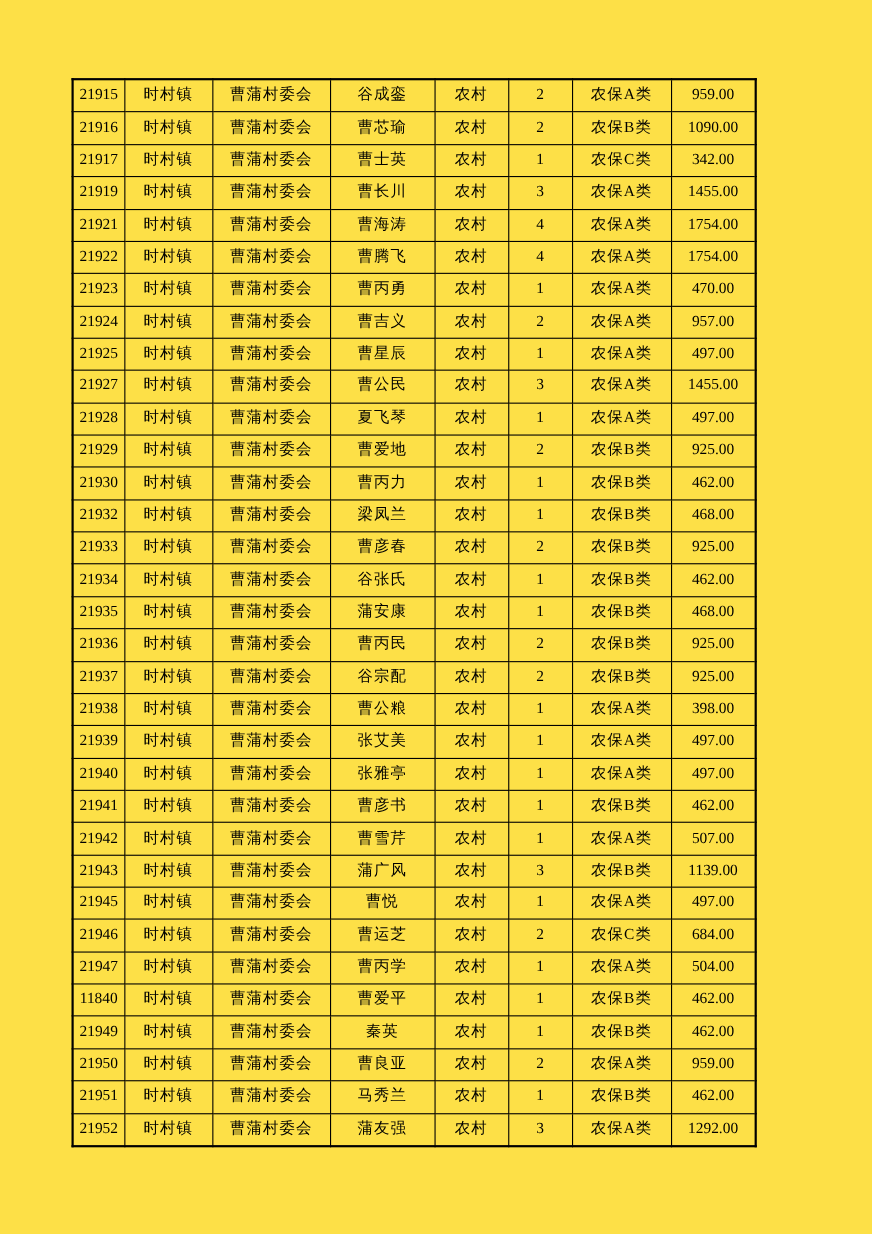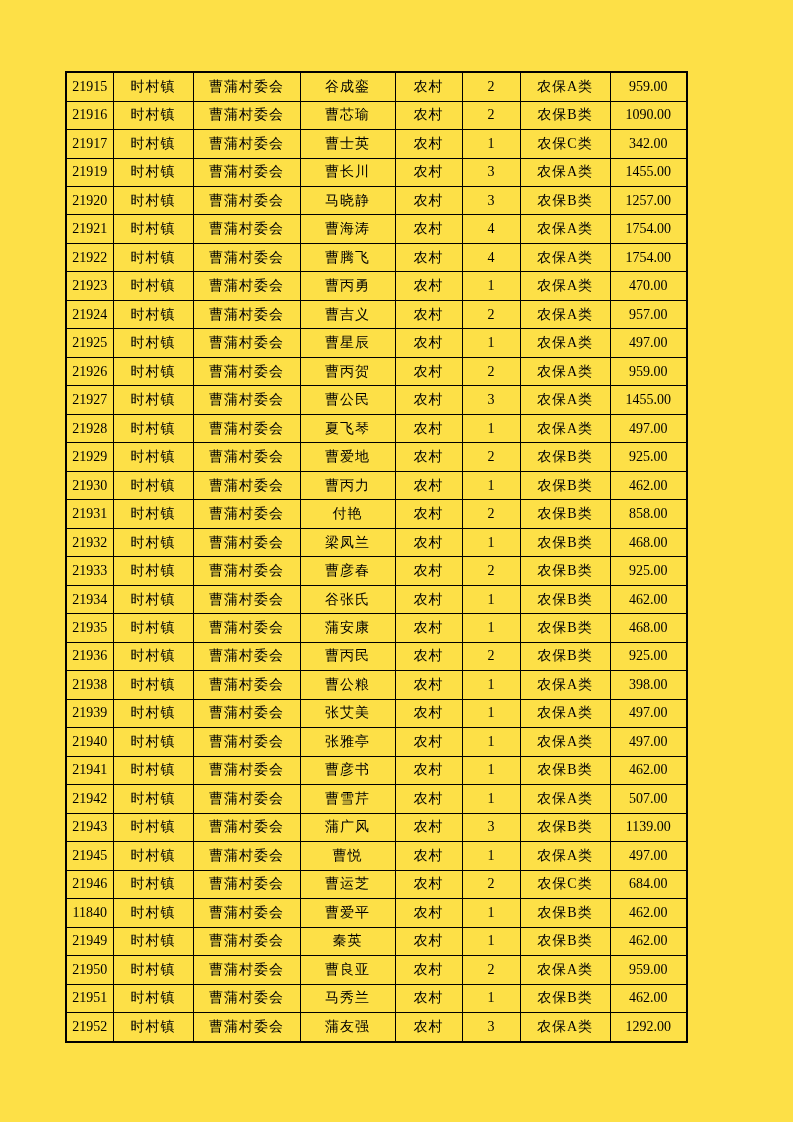--- a/index.html
+++ b/index.html
@@ -98,120 +98,100 @@
           <td class="num">21919</td>
           <td class="cjk">时村镇</td>
           <td class="cjk">曹蒲村委会</td>
           <td class="cjk">曹长川</td>
           <td class="cjk">农村</td>
           <td class="num">3</td>
           <td class="cjk">农保A类</td>
           <td class="num">1455.00</td>
         </tr>
 
-        <tr>
-          <td class="num">21920</td>
-          <td class="cjk">时村镇</td>
-          <td class="cjk">曹蒲村委会</td>
-          <td class="cjk">马晓静</td>
+
+        <tr>
+          <td class="num">21921</td>
+          <td class="cjk">时村镇</td>
+          <td class="cjk">曹蒲村委会</td>
+          <td class="cjk">曹海涛</td>
+          <td class="cjk">农村</td>
+          <td class="num">4</td>
+          <td class="cjk">农保A类</td>
+          <td class="num">1754.00</td>
+        </tr>
+
+        <tr>
+          <td class="num">21922</td>
+          <td class="cjk">时村镇</td>
+          <td class="cjk">曹蒲村委会</td>
+          <td class="cjk">曹腾飞</td>
+          <td class="cjk">农村</td>
+          <td class="num">4</td>
+          <td class="cjk">农保A类</td>
+          <td class="num">1754.00</td>
+        </tr>
+
+        <tr>
+          <td class="num">21923</td>
+          <td class="cjk">时村镇</td>
+          <td class="cjk">曹蒲村委会</td>
+          <td class="cjk">曹丙勇</td>
+          <td class="cjk">农村</td>
+          <td class="num">1</td>
+          <td class="cjk">农保A类</td>
+          <td class="num">470.00</td>
+        </tr>
+
+        <tr>
+          <td class="num">21924</td>
+          <td class="cjk">时村镇</td>
+          <td class="cjk">曹蒲村委会</td>
+          <td class="cjk">曹吉义</td>
+          <td class="cjk">农村</td>
+          <td class="num">2</td>
+          <td class="cjk">农保A类</td>
+          <td class="num">957.00</td>
+        </tr>
+
+        <tr>
+          <td class="num">21925</td>
+          <td class="cjk">时村镇</td>
+          <td class="cjk">曹蒲村委会</td>
+          <td class="cjk">曹星辰</td>
+          <td class="cjk">农村</td>
+          <td class="num">1</td>
+          <td class="cjk">农保A类</td>
+          <td class="num">497.00</td>
+        </tr>
+
+
+        <tr>
+          <td class="num">21927</td>
+          <td class="cjk">时村镇</td>
+          <td class="cjk">曹蒲村委会</td>
+          <td class="cjk">曹公民</td>
           <td class="cjk">农村</td>
           <td class="num">3</td>
-          <td class="cjk">农保B类</td>
-          <td class="num">1257.00</td>
-        </tr>
-
-        <tr>
-          <td class="num">21921</td>
-          <td class="cjk">时村镇</td>
-          <td class="cjk">曹蒲村委会</td>
-          <td class="cjk">曹海涛</td>
-          <td class="cjk">农村</td>
-          <td class="num">4</td>
-          <td class="cjk">农保A类</td>
-          <td class="num">1754.00</td>
-        </tr>
-
-        <tr>
-          <td class="num">21922</td>
-          <td class="cjk">时村镇</td>
-          <td class="cjk">曹蒲村委会</td>
-          <td class="cjk">曹腾飞</td>
-          <td class="cjk">农村</td>
-          <td class="num">4</td>
-          <td class="cjk">农保A类</td>
-          <td class="num">1754.00</td>
-        </tr>
-
-        <tr>
-          <td class="num">21923</td>
-          <td class="cjk">时村镇</td>
-          <td class="cjk">曹蒲村委会</td>
-          <td class="cjk">曹丙勇</td>
-          <td class="cjk">农村</td>
-          <td class="num">1</td>
-          <td class="cjk">农保A类</td>
-          <td class="num">470.00</td>
-        </tr>
-
-        <tr>
-          <td class="num">21924</td>
-          <td class="cjk">时村镇</td>
-          <td class="cjk">曹蒲村委会</td>
-          <td class="cjk">曹吉义</td>
-          <td class="cjk">农村</td>
-          <td class="num">2</td>
-          <td class="cjk">农保A类</td>
-          <td class="num">957.00</td>
-        </tr>
-
-        <tr>
-          <td class="num">21925</td>
-          <td class="cjk">时村镇</td>
-          <td class="cjk">曹蒲村委会</td>
-          <td class="cjk">曹星辰</td>
+          <td class="cjk">农保A类</td>
+          <td class="num">1455.00</td>
+        </tr>
+
+        <tr>
+          <td class="num">21928</td>
+          <td class="cjk">时村镇</td>
+          <td class="cjk">曹蒲村委会</td>
+          <td class="cjk">夏飞琴</td>
           <td class="cjk">农村</td>
           <td class="num">1</td>
           <td class="cjk">农保A类</td>
           <td class="num">497.00</td>
         </tr>
 
         <tr>
-          <td class="num">21926</td>
-          <td class="cjk">时村镇</td>
-          <td class="cjk">曹蒲村委会</td>
-          <td class="cjk">曹丙贺</td>
-          <td class="cjk">农村</td>
-          <td class="num">2</td>
-          <td class="cjk">农保A类</td>
-          <td class="num">959.00</td>
-        </tr>
-
-        <tr>
-          <td class="num">21927</td>
-          <td class="cjk">时村镇</td>
-          <td class="cjk">曹蒲村委会</td>
-          <td class="cjk">曹公民</td>
-          <td class="cjk">农村</td>
-          <td class="num">3</td>
-          <td class="cjk">农保A类</td>
-          <td class="num">1455.00</td>
-        </tr>
-
-        <tr>
-          <td class="num">21928</td>
-          <td class="cjk">时村镇</td>
-          <td class="cjk">曹蒲村委会</td>
-          <td class="cjk">夏飞琴</td>
-          <td class="cjk">农村</td>
-          <td class="num">1</td>
-          <td class="cjk">农保A类</td>
-          <td class="num">497.00</td>
-        </tr>
-
-        <tr>
           <td class="num">21929</td>
           <td class="cjk">时村镇</td>
           <td class="cjk">曹蒲村委会</td>
           <td class="cjk">曹爱地</td>
           <td class="cjk">农村</td>
           <td class="num">2</td>
           <td class="cjk">农保B类</td>
           <td class="num">925.00</td>
         </tr>
 
@@ -219,30 +199,20 @@
           <td class="num">21930</td>
           <td class="cjk">时村镇</td>
           <td class="cjk">曹蒲村委会</td>
           <td class="cjk">曹丙力</td>
           <td class="cjk">农村</td>
           <td class="num">1</td>
           <td class="cjk">农保B类</td>
           <td class="num">462.00</td>
         </tr>
 
-        <tr>
-          <td class="num">21931</td>
-          <td class="cjk">时村镇</td>
-          <td class="cjk">曹蒲村委会</td>
-          <td class="cjk">付艳</td>
-          <td class="cjk">农村</td>
-          <td class="num">2</td>
-          <td class="cjk">农保B类</td>
-          <td class="num">858.00</td>
-        </tr>
 
         <tr>
           <td class="num">21932</td>
           <td class="cjk">时村镇</td>
           <td class="cjk">曹蒲村委会</td>
           <td class="cjk">梁凤兰</td>
           <td class="cjk">农村</td>
           <td class="num">1</td>
           <td class="cjk">农保B类</td>
           <td class="num">468.00</td>
@@ -285,20 +255,30 @@
           <td class="num">21936</td>
           <td class="cjk">时村镇</td>
           <td class="cjk">曹蒲村委会</td>
           <td class="cjk">曹丙民</td>
           <td class="cjk">农村</td>
           <td class="num">2</td>
           <td class="cjk">农保B类</td>
           <td class="num">925.00</td>
         </tr>
 
+        <tr>
+          <td class="num">21937</td>
+          <td class="cjk">时村镇</td>
+          <td class="cjk">曹蒲村委会</td>
+          <td class="cjk">谷宗配</td>
+          <td class="cjk">农村</td>
+          <td class="num">2</td>
+          <td class="cjk">农保B类</td>
+          <td class="num">925.00</td>
+        </tr>
 
         <tr>
           <td class="num">21938</td>
           <td class="cjk">时村镇</td>
           <td class="cjk">曹蒲村委会</td>
           <td class="cjk">曹公粮</td>
           <td class="cjk">农村</td>
           <td class="num">1</td>
           <td class="cjk">农保A类</td>
           <td class="num">398.00</td>
@@ -375,20 +355,30 @@
           <td class="num">21946</td>
           <td class="cjk">时村镇</td>
           <td class="cjk">曹蒲村委会</td>
           <td class="cjk">曹运芝</td>
           <td class="cjk">农村</td>
           <td class="num">2</td>
           <td class="cjk">农保C类</td>
           <td class="num">684.00</td>
         </tr>
 
+        <tr>
+          <td class="num">21947</td>
+          <td class="cjk">时村镇</td>
+          <td class="cjk">曹蒲村委会</td>
+          <td class="cjk">曹丙学</td>
+          <td class="cjk">农村</td>
+          <td class="num">1</td>
+          <td class="cjk">农保A类</td>
+          <td class="num">504.00</td>
+        </tr>
 
         <tr>
           <td class="num">11840</td>
           <td class="cjk">时村镇</td>
           <td class="cjk">曹蒲村委会</td>
           <td class="cjk">曹爱平</td>
           <td class="cjk">农村</td>
           <td class="num">1</td>
           <td class="cjk">农保B类</td>
           <td class="num">462.00</td>

